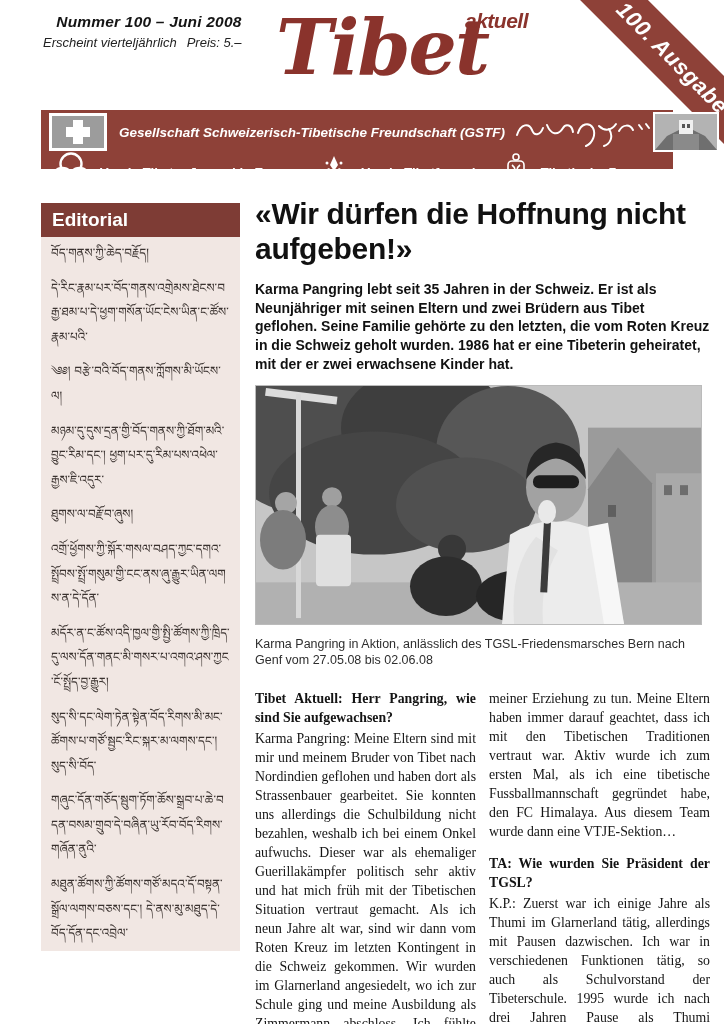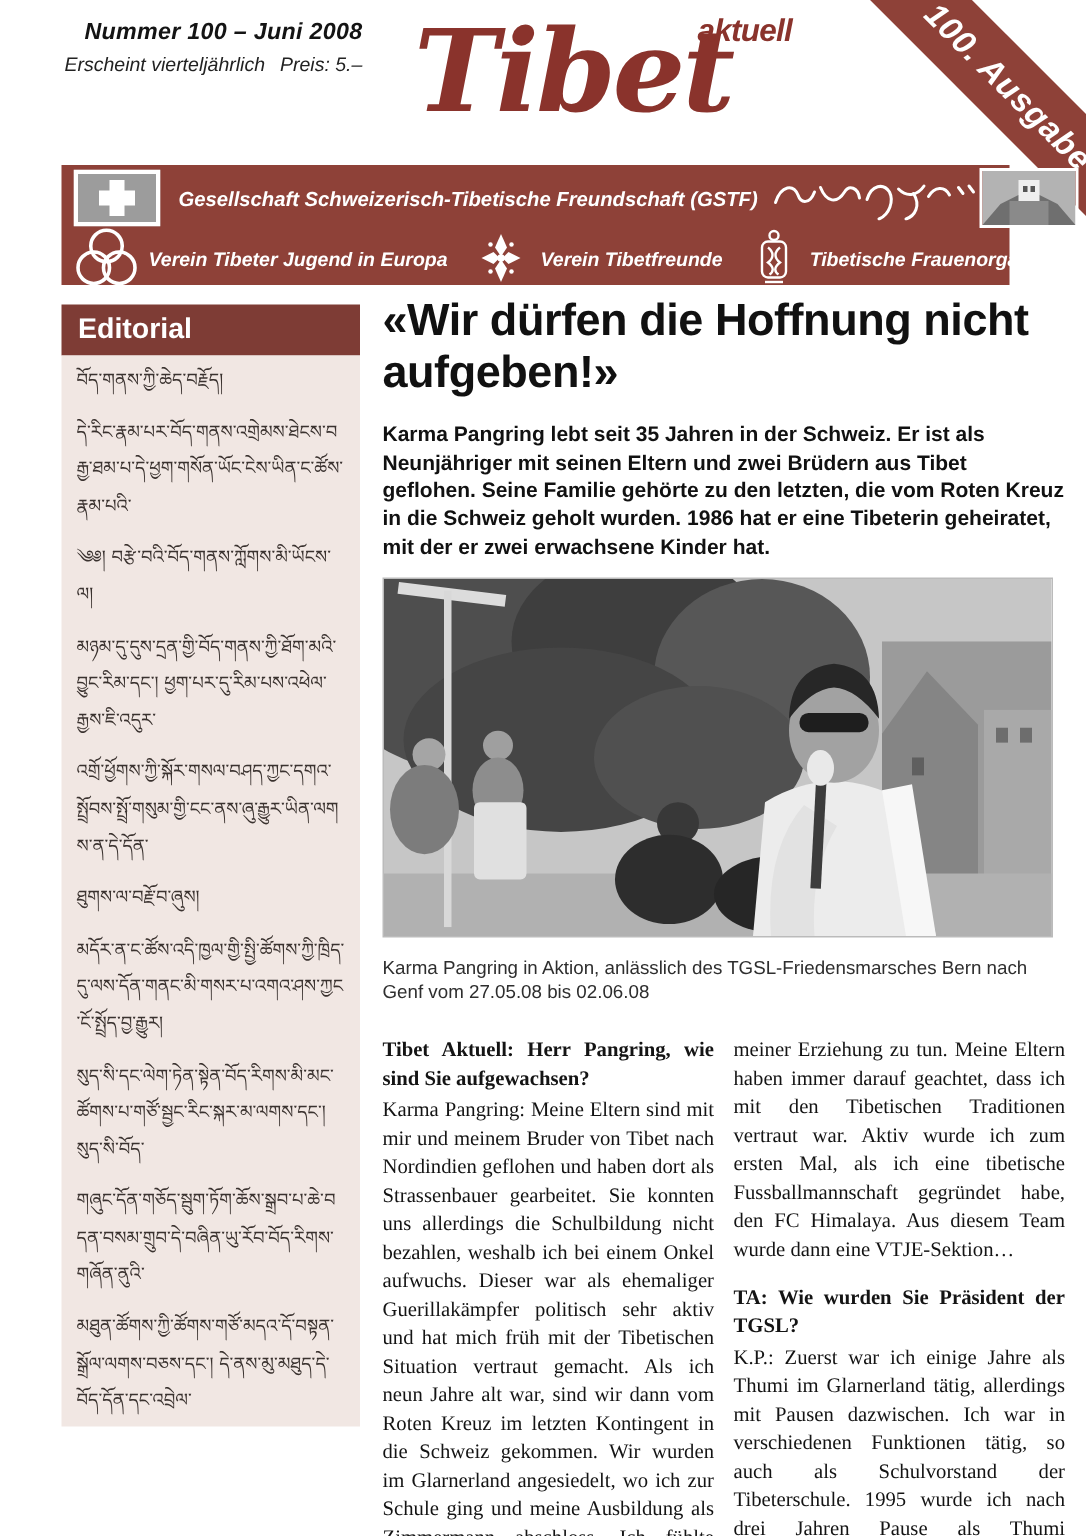--- a/index.html
+++ b/index.html
@@ -16,21 +16,21 @@
   .logo-title{font-family:"DejaVu Serif",serif;font-style:italic;font-weight:bold;
               font-size:76px;line-height:96px;color:#8a332c;letter-spacing:-2px;}
   .logo-sub{position:absolute;right:-2px;top:9px;font-weight:bold;font-style:italic;
             font-size:21px;color:#8a332c;letter-spacing:-.5px;text-align:right;}
 
   .ribbon{position:absolute;top:34px;right:-93px;width:290px;height:48px;background:#8e4138;
           transform:rotate(45deg);display:flex;align-items:center;justify-content:center;}
   .ribbon span{color:#fff;font-weight:bold;font-style:italic;font-size:22px;letter-spacing:.5px;}
 
   
-  .banner{position:absolute;left:41px;top:110px;width:632px;height:80px;background:#8e4138;color:#fff;}
+  .banner{position:absolute;left:41px;top:110px;width:632px;height:59px;background:#8e4138;color:#fff;}
   .banner-row{display:flex;align-items:center;}
   .row1{height:44px;}
   .row2{height:36px;}
   .swiss-flag{margin-left:8px;width:52px;height:32px;background:#9c9c9c;border:3px solid #fff;
               outline:1px solid #8e4138;position:relative;flex:0 0 auto;}
   .swiss-flag .v{position:absolute;left:21px;top:4px;width:10px;height:24px;background:#fff;}
   .swiss-flag .h{position:absolute;left:14px;top:11px;width:24px;height:10px;background:#fff;}
   .org-main{font-weight:bold;font-style:italic;font-size:13.5px;margin-left:12px;white-space:nowrap;}
   .tib-script{margin-left:8px;flex:0 0 auto;}
   .potala{margin-left:auto;margin-right:8px;width:62px;height:36px;border:2px solid #fff;flex:0 0 auto;}
@@ -145,22 +145,22 @@
     </div>
   </div>
 
   <aside class="sidebar">
     <div class="sidebar-header">Editorial</div>
     <div class="sidebar-body">
       <p>བོད་གནས་ཀྱི་ཆེད་བརྗོད།</p>
       <p>དེ་རིང་རྣམ་པར་བོད་གནས་འགྲེམས་ཐེངས་བརྒྱ་ཐམ་པ་དེ་ཕྱག་གསོན་ཡོང་ངེས་ཡིན་ང་ཚོས་རྣམ་པའི་</p>
       <p>༄༅། བརྩེ་བའི་བོད་གནས་ཀློགས་མི་ཡོངས་ལ།</p>
       <p>མཉམ་དུ་དུས་དྲན་གྱི་བོད་གནས་ཀྱི་ཐོག་མའི་བྱུང་རིམ་དང་། ཕྱག་པར་དུ་རིམ་པས་འཕེལ་རྒྱས་ཇི་འདུར་</p>
+      <p>ཐུགས་ལ་བརྗོ་བ་ཞུས།</p>
       <p>འགྲོ་ཕྱོགས་ཀྱི་སྐོར་གསལ་བཤད་ཀྱང་དགའ་སྤྲོབས་སྤྲོ་གསུམ་གྱི་ངང་ནས་ཞུ་རྒྱུར་ཡིན་ལགས་ན་དེ་དོན་</p>
-      <p>ཐུགས་ལ་བརྗོ་བ་ཞུས།</p>
       <p>མདོར་ན་ང་ཚོས་འདི་ཁྱལ་གྱི་སྤྱི་ཚོགས་ཀྱི་ཁྲིད་དུ་ལས་དོན་གནང་མི་གསར་པ་འགའ་ཤས་ཀྱང་ངོ་སྤྲོད་བྱ་རྒྱུར།</p>
       <p>སུད་སི་དང་ལེག་ཏེན་སྟེན་བོད་རིགས་མི་མང་ཚོགས་པ་གཙོ་སྦྱང་རིང་སྐར་མ་ལགས་དང་། སུད་སི་བོད་</p>
       <p>གཞུང་དོན་གཅོད་སྦུག་ཏོག་ཆོས་སྒྲབ་པ་ཆེ་བདན་བསམ་གྲུབ་དེ་བཞིན་ཡུ་རོབ་བོད་རིགས་གཞོན་ནུའི་</p>
       <p>མཐུན་ཚོགས་ཀྱི་ཚོགས་གཙོ་མདའ་དོ་བསྟན་སྒྲོལ་ལགས་བཅས་དང་། དེ་ནས་མུ་མཐུད་དེ་བོད་དོན་དང་འབྲེལ་</p>
 
     </div>
   </aside>
 
   <main class="article">
     <h1 class="headline">«Wir dürfen die Hoffnung nicht aufgeben!»</h1>

